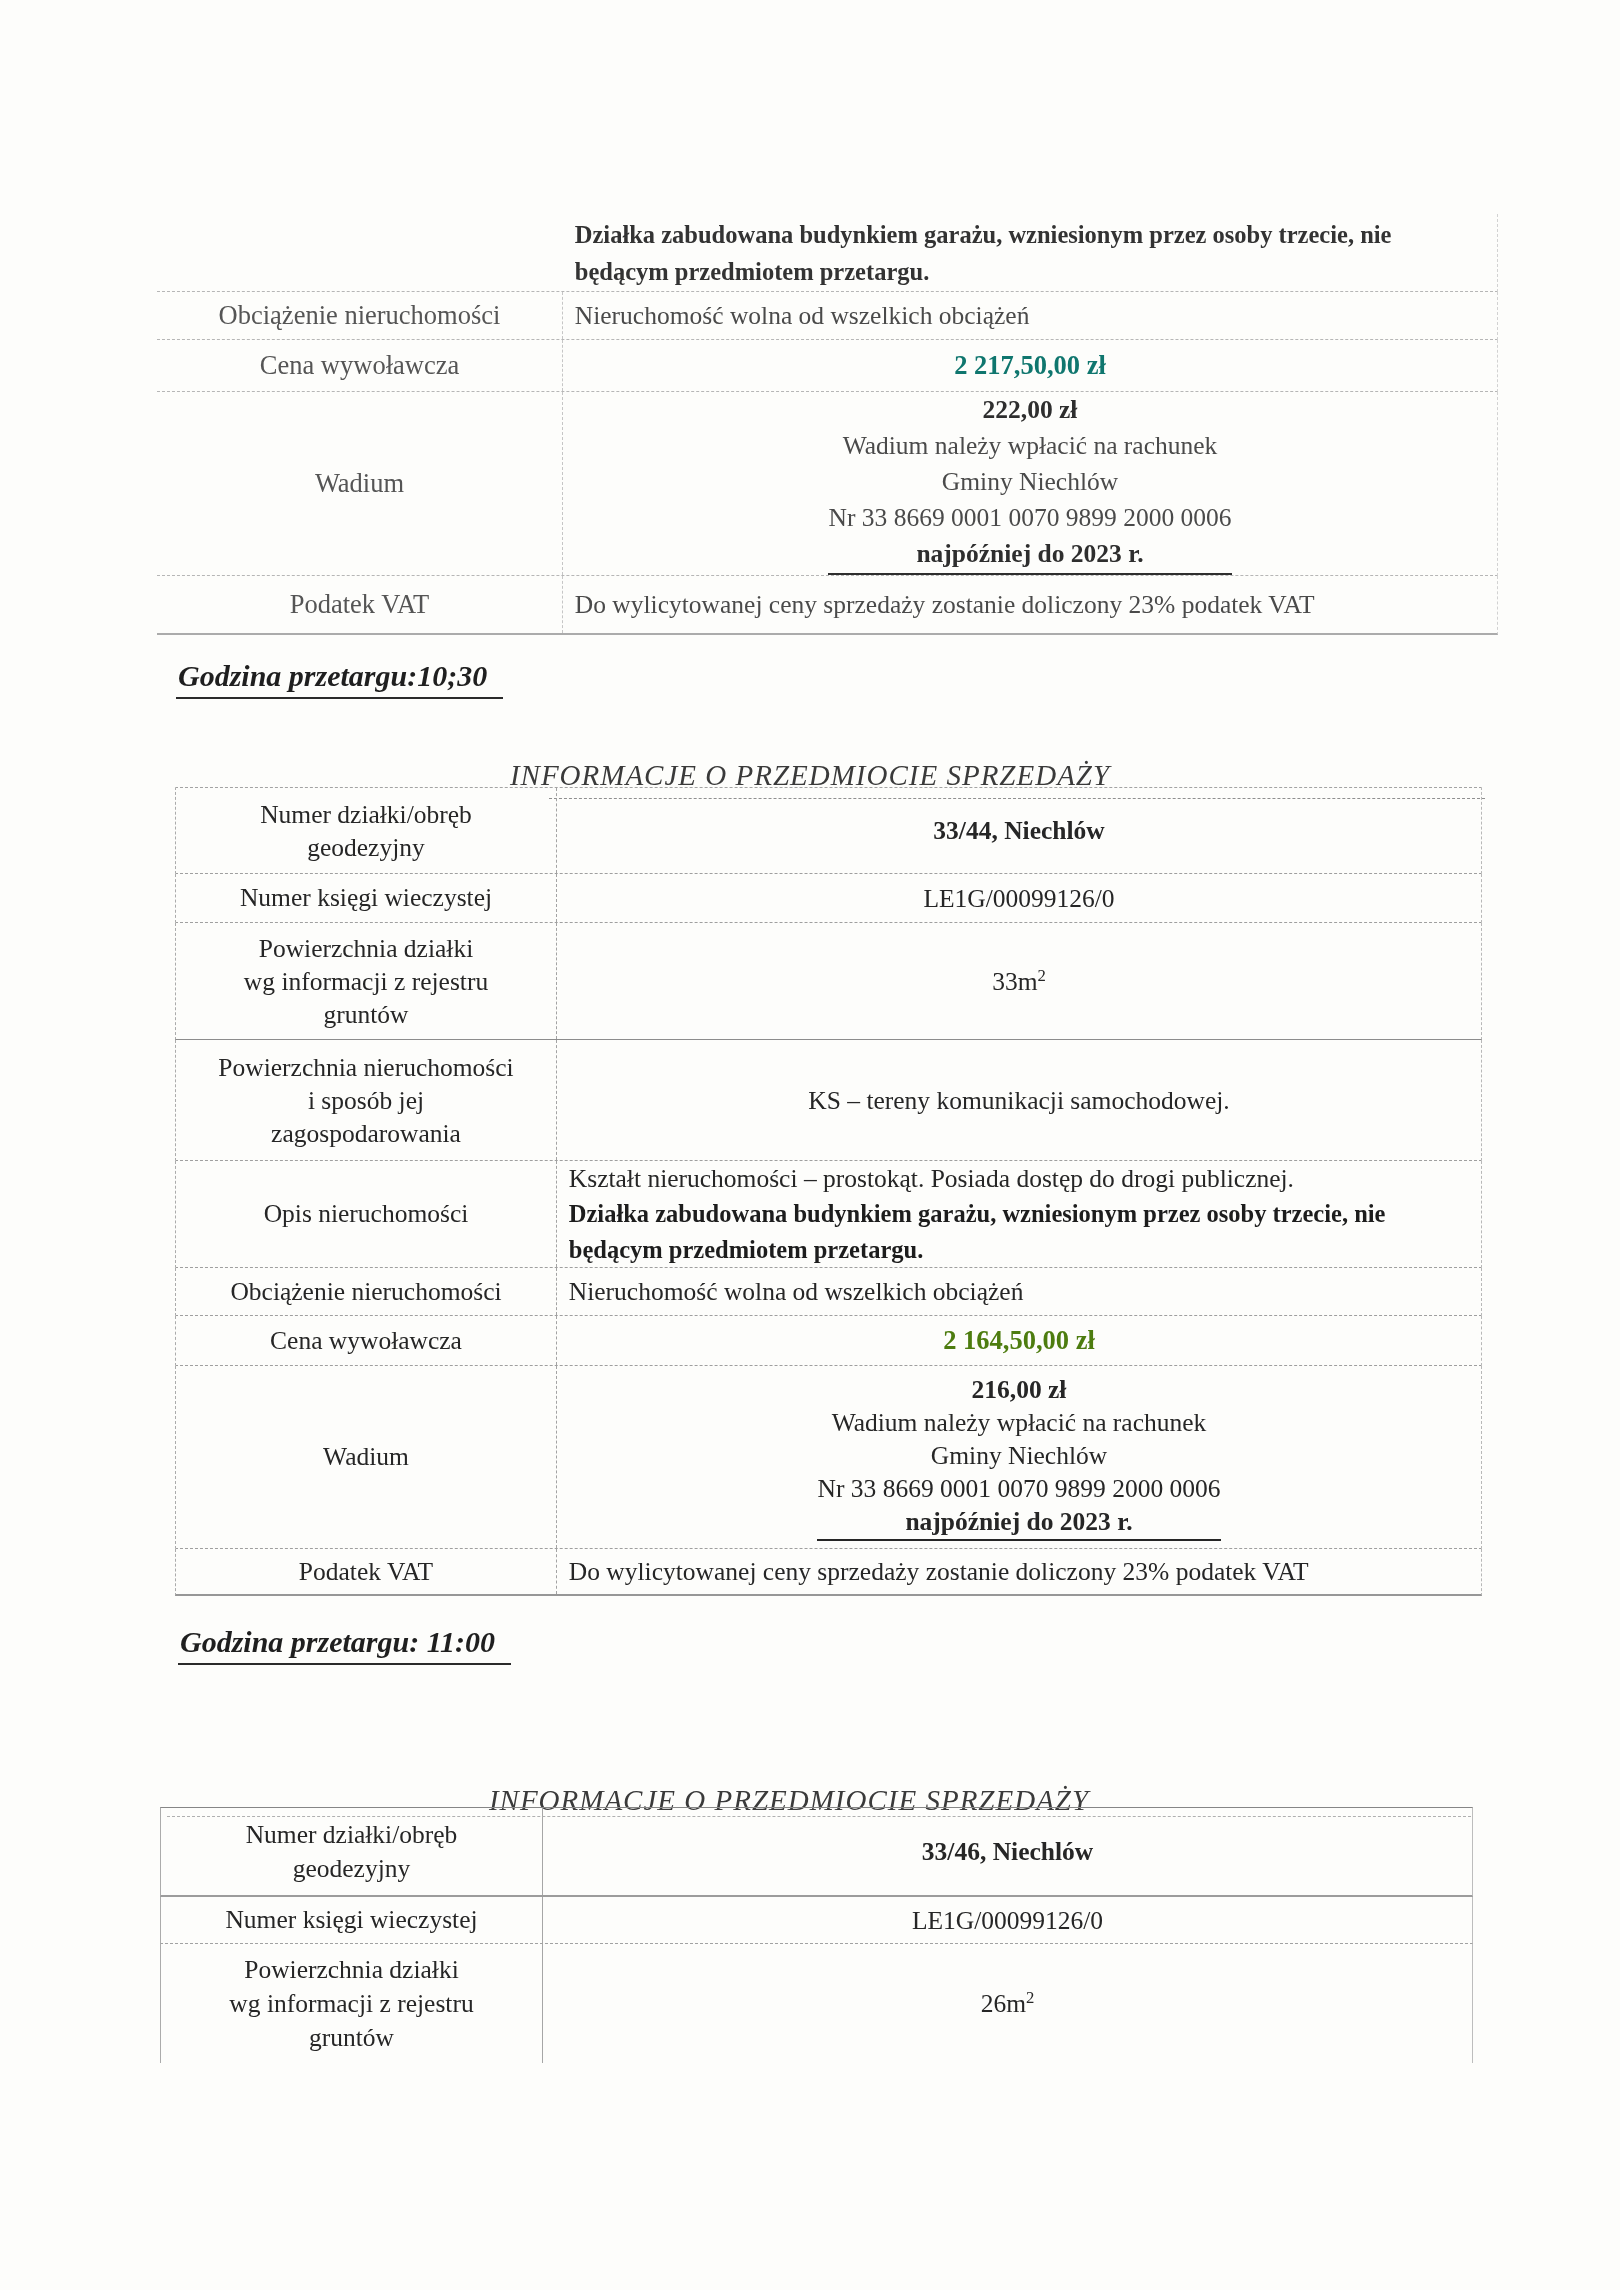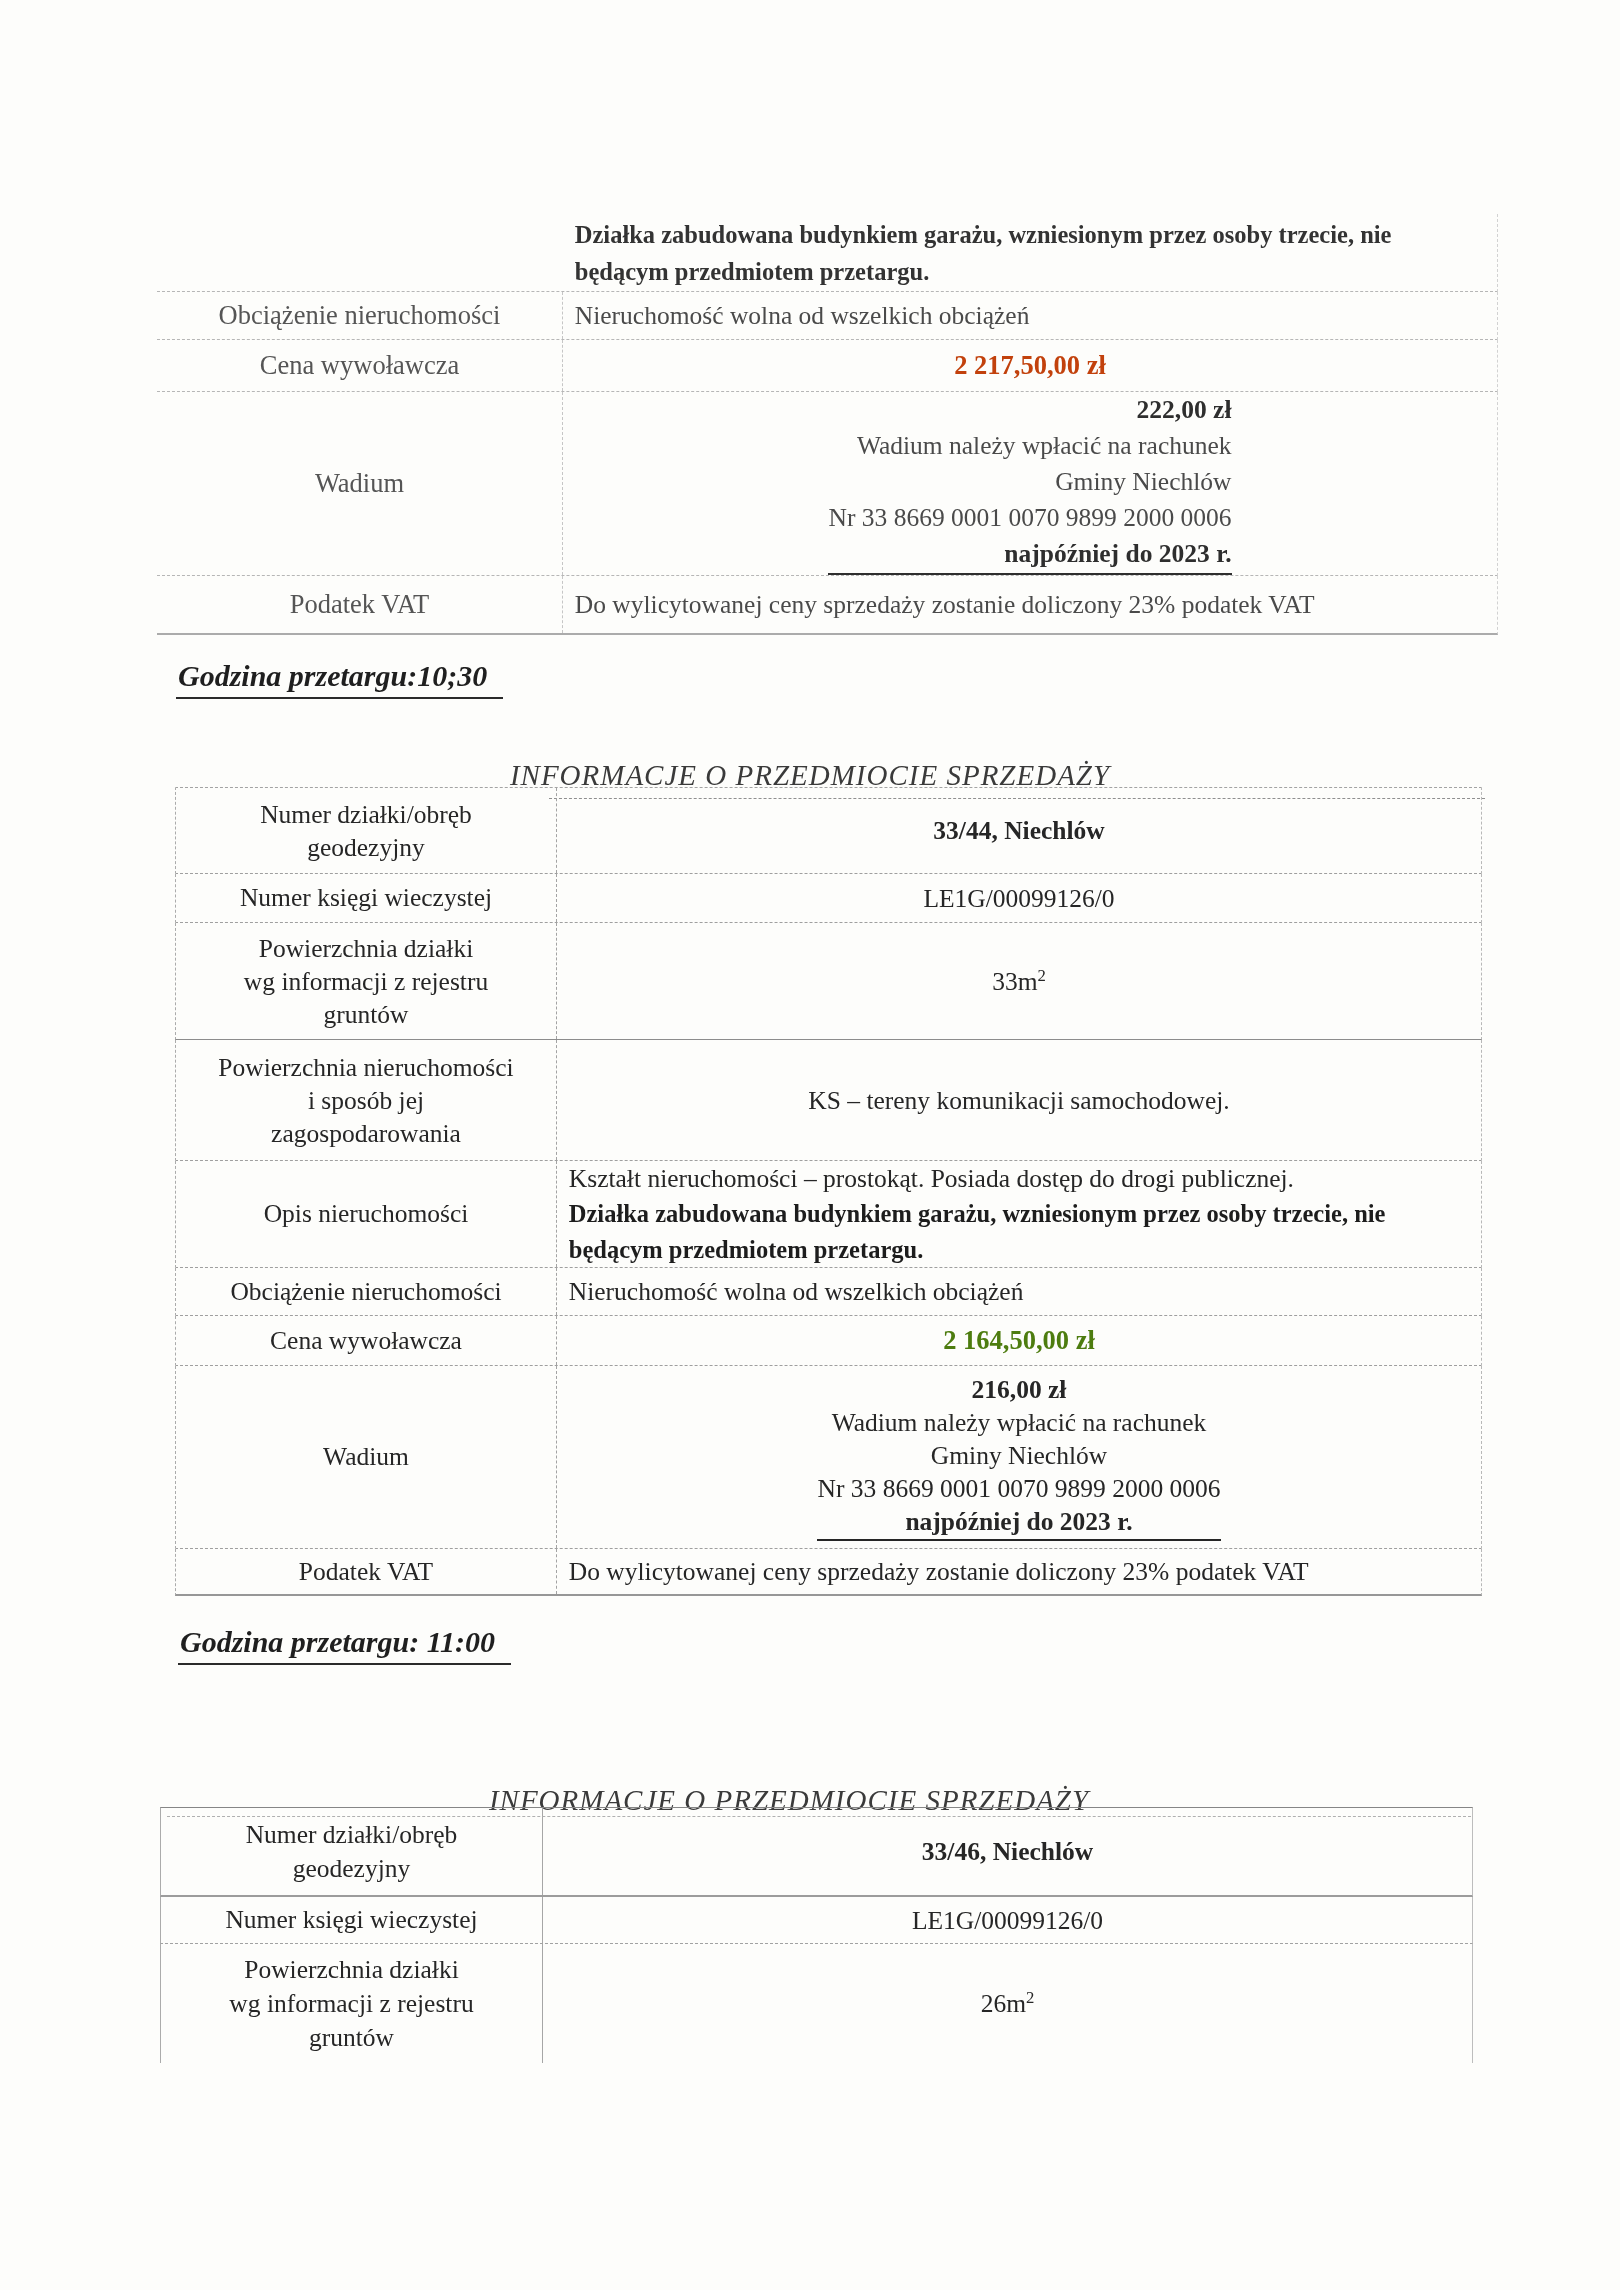--- a/index.html
+++ b/index.html
@@ -20,22 +20,22 @@
   .u{border-bottom:2px solid currentColor;padding-bottom:1px;}
   .lines span{display:block;}
   sup{font-size:16.7px;line-height:0;}
   
   .t1{left:157px;top:214px;width:1341px;color:#4a4a4a;}
   .t1 .tr{border-bottom:1px dashed #b6b6b6;border-right:1px dashed #d2d2d2;}
   .t1 .lbl{width:406px;border-right:1px dashed #c6c6c6;color:#555;font-size:26.5px;}
   .t1 .tr.nodiv .lbl{border-right:none;}
   .t1 .tr.last{border-bottom:2.9px double #ababab;}
   .t1 .desc{font-size:24.5px;line-height:37px;font-weight:bold;color:#333;}
-  .t1 .price{font-weight:bold;font-size:26.5px;color:#c2410c;}
-  .t1 .lines{line-height:36px;color:#4a4a4a;text-align:right;}
+  .t1 .price{font-weight:bold;font-size:26.5px;color:#0f766e;}
+  .t1 .lines{line-height:36px;color:#4a4a4a;}
   .t1 .lines .b{color:#2e2e2e;}
   
   .t2{left:175px;top:787px;width:1307px;color:#262626;}
   .t2 .tr{border-bottom:1px dashed #9f9f9f;border-left:1px dashed #ababab;border-right:1px dashed #b8b8b8;}
   .t2 .tr.first{border-top:1px dashed #a3a3a3;}
   .t2 .lbl{width:381px;border-right:1px dashed #a3a3a3;line-height:34px;}
   .t2 .tr.solidb{border-bottom:1px solid #8c8c8c;}
   .t2 .tr.last{border-bottom:2.9px double #979797;}
   .t2 .desc{font-size:24.5px;line-height:36px;font-weight:bold;color:#1d1d1d;}
   .t2 .normline{line-height:35px;}

